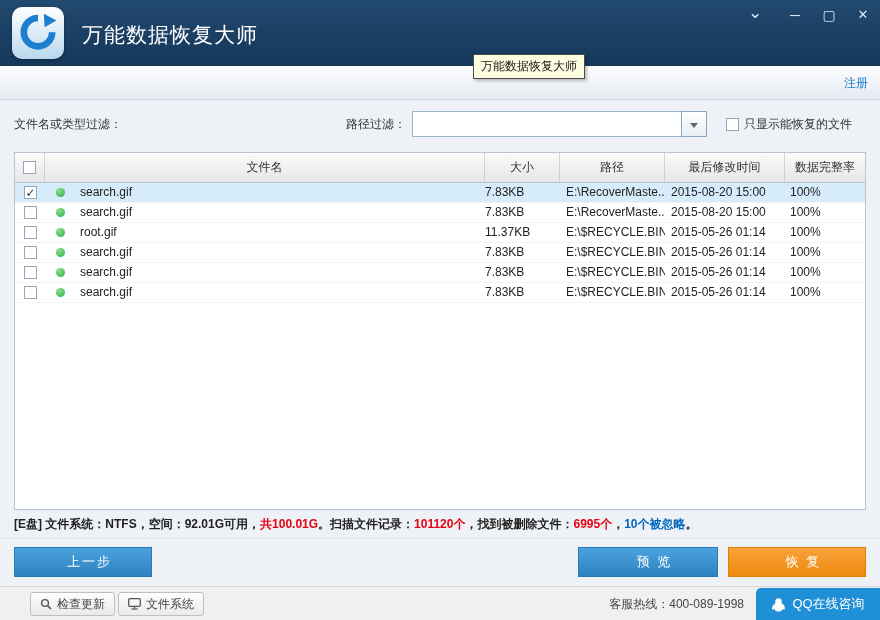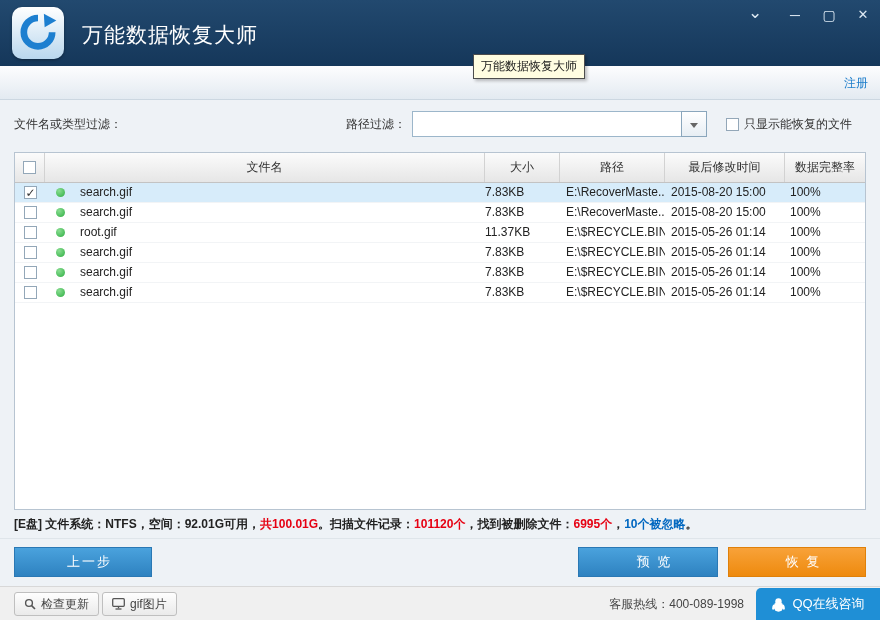--- a/index.html
+++ b/index.html
@@ -86,21 +86,21 @@
   .btn.blue { background:linear-gradient(#4aa2dd,#2e82c0); border:1px solid #2a78b4; }
   .btn.orange { background:linear-gradient(#f8a239,#ee8a0e); border:1px solid #df800a; }
   .prev { left:14px; width:138px; }
   .preview { left:578px; width:140px; }
   .recover { left:728px; width:138px; }
 
   
   .footer { position:absolute; left:0; bottom:0; width:100%; height:34px; background:#f0f0f0; border-top:1px solid #d8d8d8; }
   .fbtn { position:absolute; top:5px; height:24px; border:1px solid #bfbfbf; border-radius:3px;
           background:linear-gradient(#fefefe,#eaeaea); font-size:12px; color:#444;
-          display:flex; align-items:center; gap:5px; padding:0 9px; cursor:pointer; font-family:inherit; }
+          display:flex; align-items:center; gap:5px; padding:0 9px; cursor:pointer; font-family:inherit;margin-left:16px; }
   .update { left:14px; } .site { left:102px; }
   .ficon { display:flex; align-items:center; }
   .hotline { position:absolute; right:136px; top:0; line-height:34px; font-size:12px; color:#444; }
   .qqbtn { position:absolute; right:0; bottom:0; width:124px; height:32px; background:#1f8fd6;
            border:none; border-radius:5px 0 0 0; color:#fff; font-size:13px;
            display:flex; align-items:center; justify-content:center; gap:6px; cursor:pointer; font-family:inherit; }
   .qicon { display:flex; align-items:center; }
 </style>
 </head>
 <body>
@@ -258,21 +258,21 @@
       <span>检查更新</span>
     </button>
     <button class="fbtn site">
       <span class="ficon">
         <svg width="13" height="12" viewBox="0 0 13 12">
             <rect x="0.7" y="0.7" width="11.6" height="7.6" rx="1" fill="none" stroke="#555" stroke-width="1.3"></rect>
             <line x1="6.5" y1="8.5" x2="6.5" y2="10.3" stroke="#555" stroke-width="1.3"></line>
             <line x1="3.5" y1="11" x2="9.5" y2="11" stroke="#555" stroke-width="1.3"></line>
           </svg>
       </span>
-      <span>gif图片</span>
+      <span>文件系统</span>
     </button>
     <span class="hotline">客服热线：400-089-1998</span>
     <button class="qqbtn">
       <span class="qicon">
         <svg width="15" height="15" viewBox="0 0 20 20">
             <circle cx="10" cy="6" r="4.3" fill="#fff"></circle>
             <ellipse cx="10" cy="13" rx="6.3" ry="6.5" fill="#fff"></ellipse>
             <ellipse cx="3.4" cy="13.5" rx="1.7" ry="3.6" fill="#fff" transform="rotate(14 3.4 13.5)"></ellipse>
             <ellipse cx="16.6" cy="13.5" rx="1.7" ry="3.6" fill="#fff" transform="rotate(-14 16.6 13.5)"></ellipse>
           </svg>

